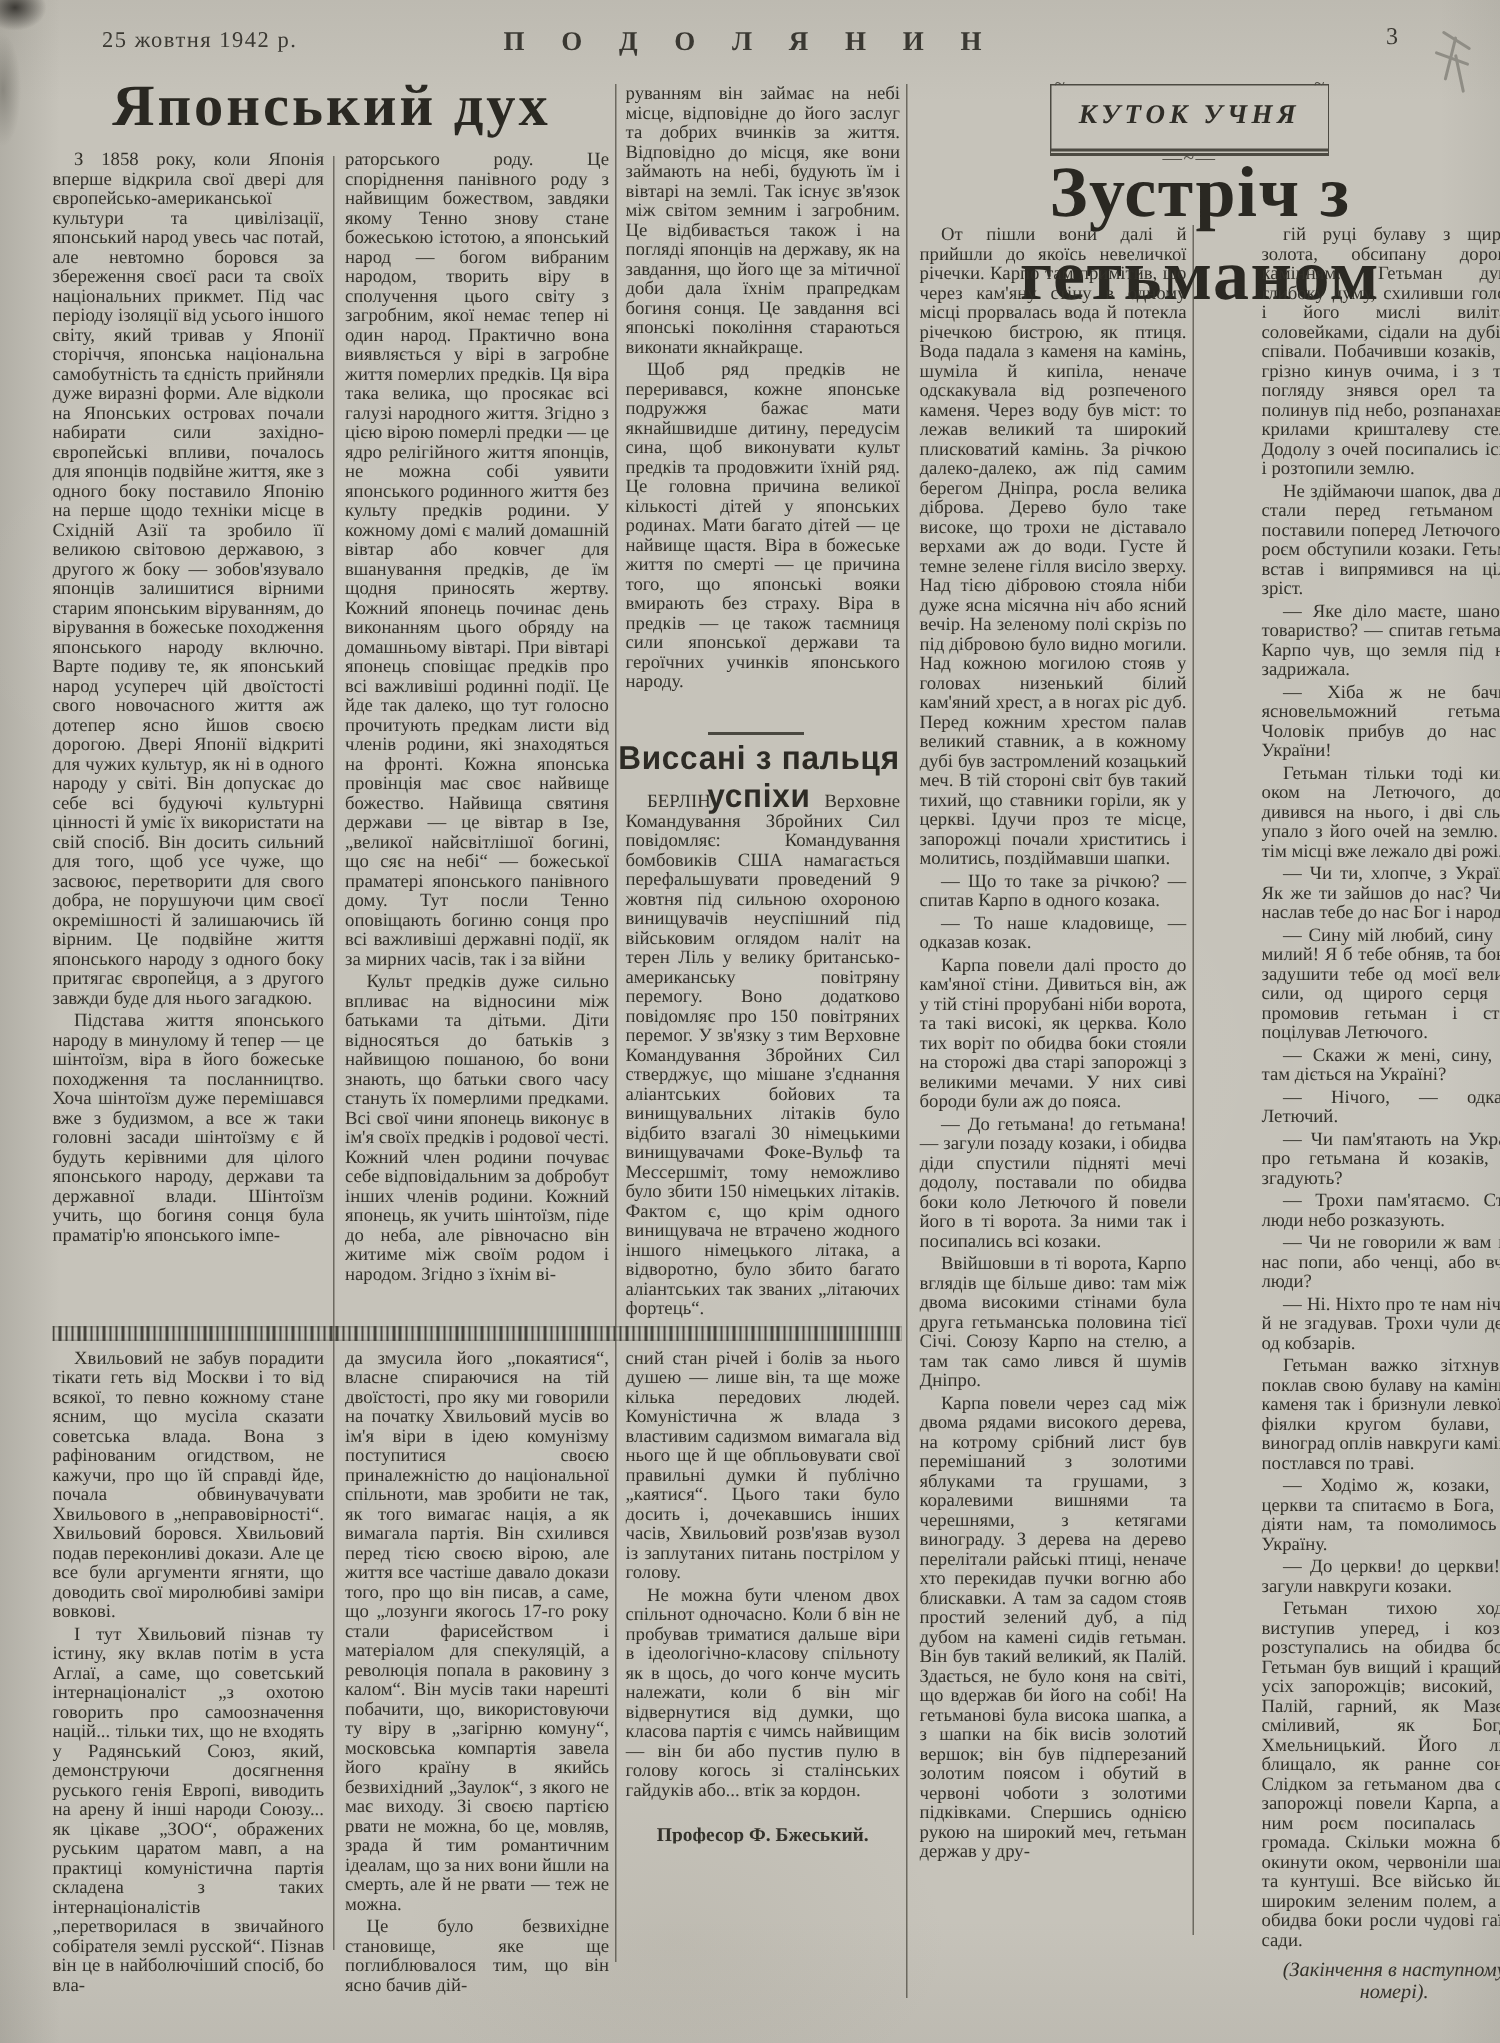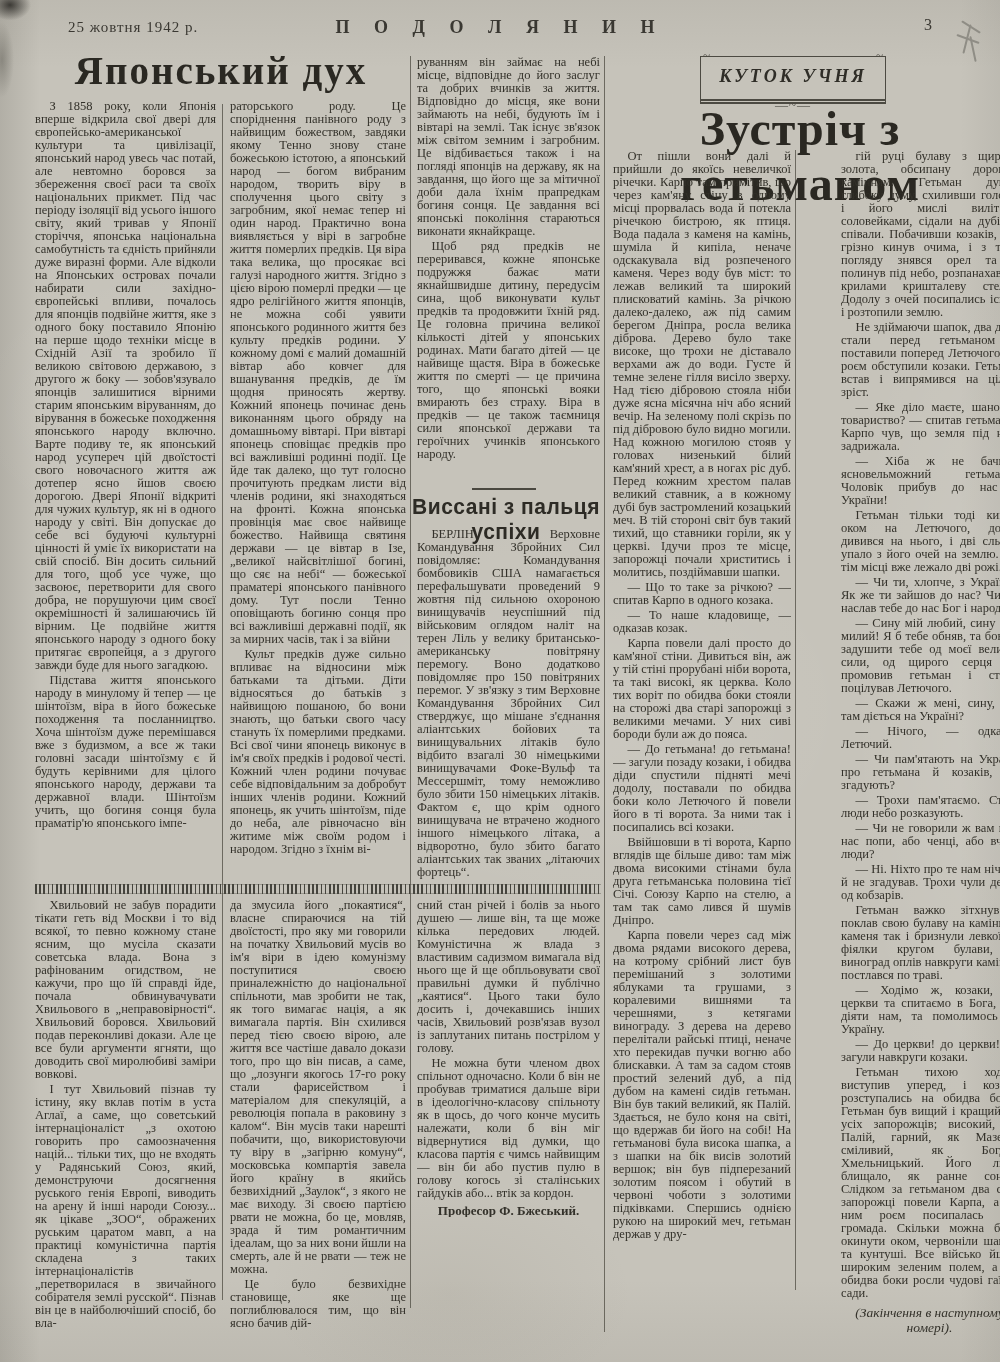--- a/index.html
+++ b/index.html
@@ -61,21 +61,21 @@
   .cont .col-list .para:first-child{text-indent:0;}
   .jp-c1{left:35px;top:100px;width:181px;height:788px;}
   .jp-c2{left:230px;top:100px;width:176px;height:788px;}
   .jp-c3{left:417px;top:56px;width:183px;height:428px;}
   .suc-col{left:417px;top:528px;width:183px;height:354px;}
   .khv-c1{left:35px;top:899px;width:181px;height:430px;}
   .khv-c2{left:230px;top:899px;width:176px;height:440px;}
   .khv-c3{left:417px;top:899px;width:183px;max-height:440px;}
   .het-c1{left:613px;top:150px;width:178px;height:1142px;}
   .het-c2{left:801px;top:150px;width:177px;max-height:1208px;margin-left:40px;}
-  .sig{margin-top:4px;text-align:center;font-weight:bold;font-size:13px;text-indent:0;}
+  .sig{margin-top:16px;text-align:center;font-weight:bold;font-size:13px;text-indent:0;}
   .closing{margin-top:5px;text-align:center;font-style:italic;font-size:13.5px;line-height:15px;text-indent:0;}
 </style>
 </head>
 <body>
 
 <div class="page">
 
   <span class="hdr-date">25 жовтня 1942 р.</span>
   <span class="masthead">П О Д О Л Я Н И Н</span>
   <span class="pagenum">3</span>

